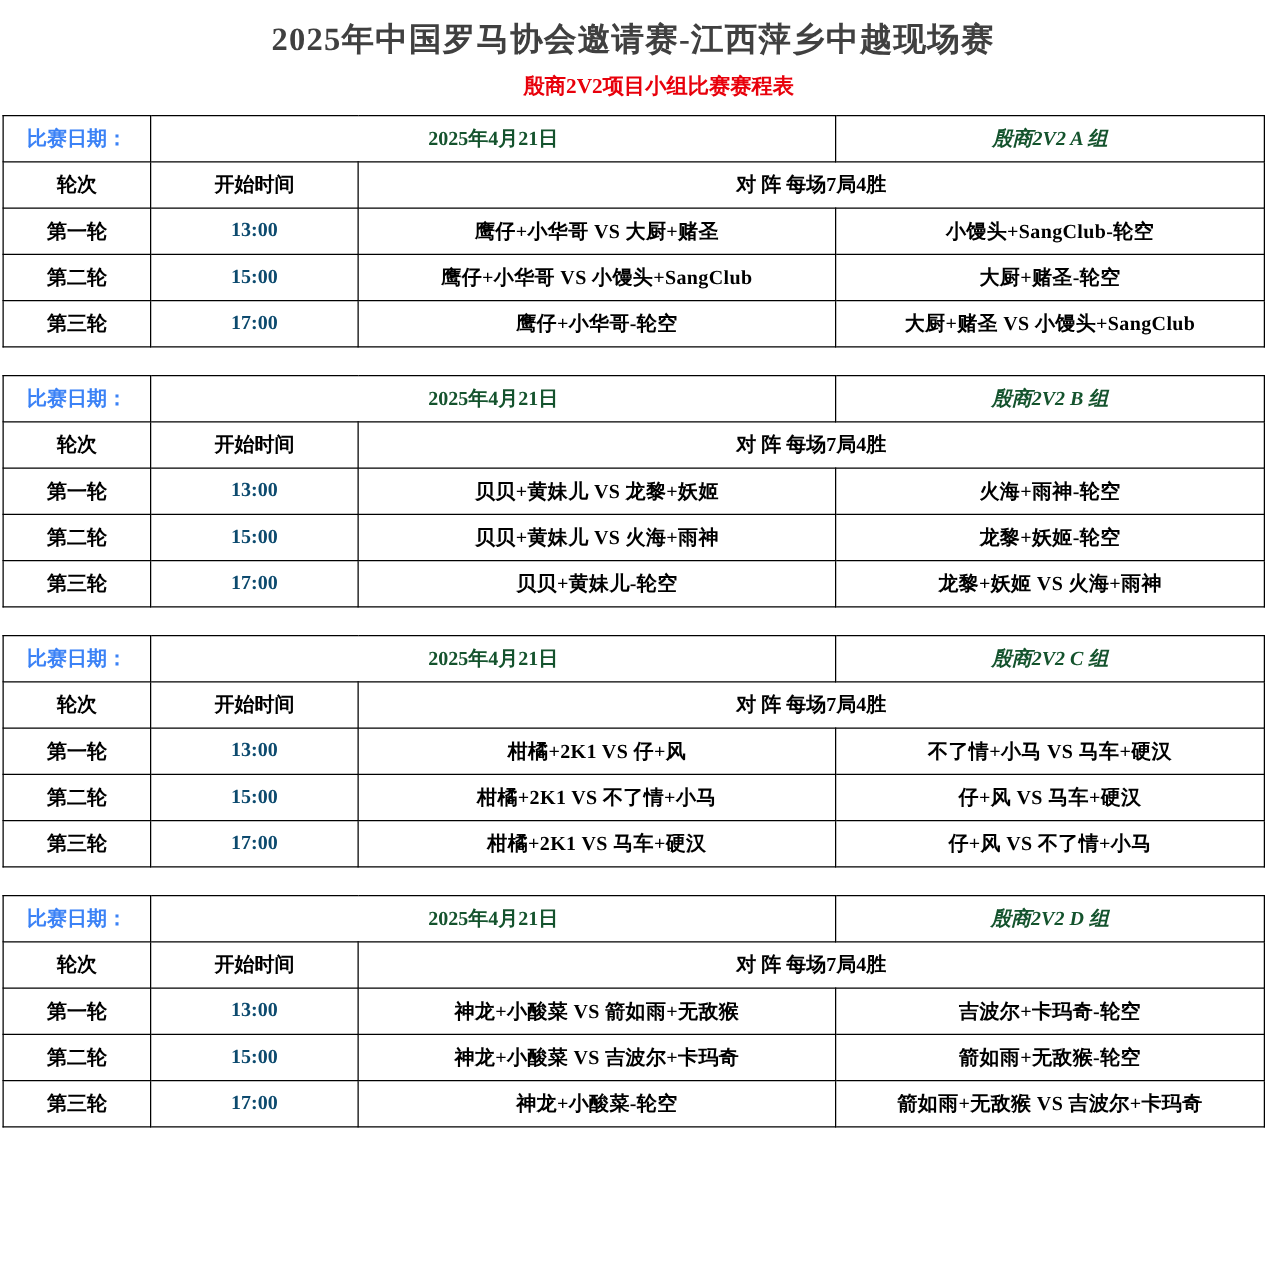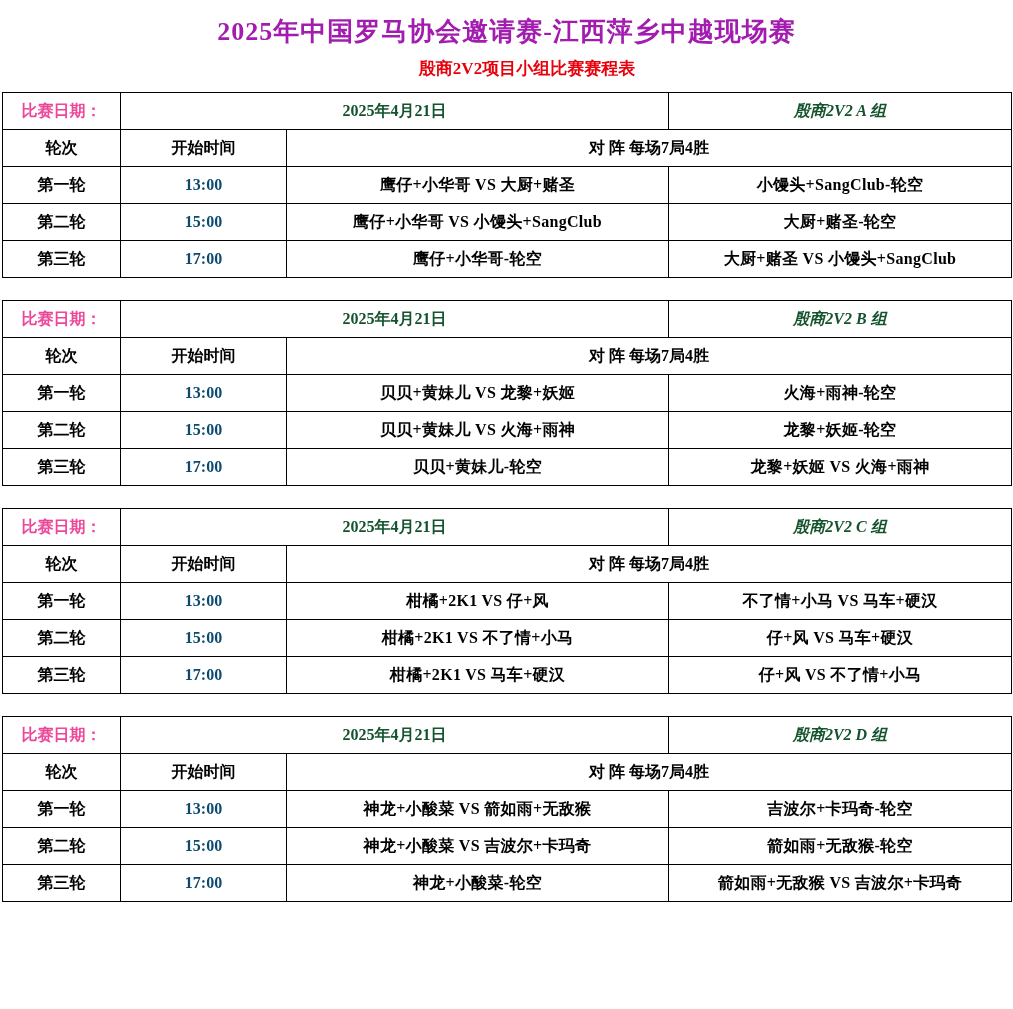--- a/index.html
+++ b/index.html
@@ -15,21 +15,21 @@
     overflow: hidden;
   }
   .page {
     width: 1013px;
     height: 1009px;
     position: relative;
     box-sizing: border-box;
   }
   .title-main {
     text-align: center;
-    color: #a21caf;
+    color: #404040;
     font-weight: bold;
     font-size: 26px;
     letter-spacing: 1px;
     padding-top: 14px;
     padding-bottom: 8px;
   }
   .title-sub {
     text-align: center;
     color: #e8000b;
     font-weight: bold;
@@ -51,21 +51,21 @@
     vertical-align: middle;
     padding: 0 2px;
     font-weight: bold;
     background: #ffffff;
   }
   
   col.c1 { width: 118px; }
   col.c2 { width: 166px; }
   col.c3 { width: 382px; }
   col.c4 { width: 343px; }
-  .cell-red { color: #ec4899; font-weight: bold; margin-left: 28px; }
+  .cell-red { color: #3b82f6; font-weight: bold; margin-left: 28px; }
   .cell-date { color: #14532d; font-weight: bold; font-size: 16px; }
   .cell-group { color: #14532d; font-weight: bold; font-size: 16px; font-style: italic; }
   .hdr-cell { font-weight: bold; }
   .grp-gap {
     height: 22px;
   }
   .match-text { font-weight: bold; letter-spacing: 0.3px; }
   .time-text { color: #0c4a6e; font-weight: bold; font-family: "Liberation Serif", serif; }
 </style>
 </head>

